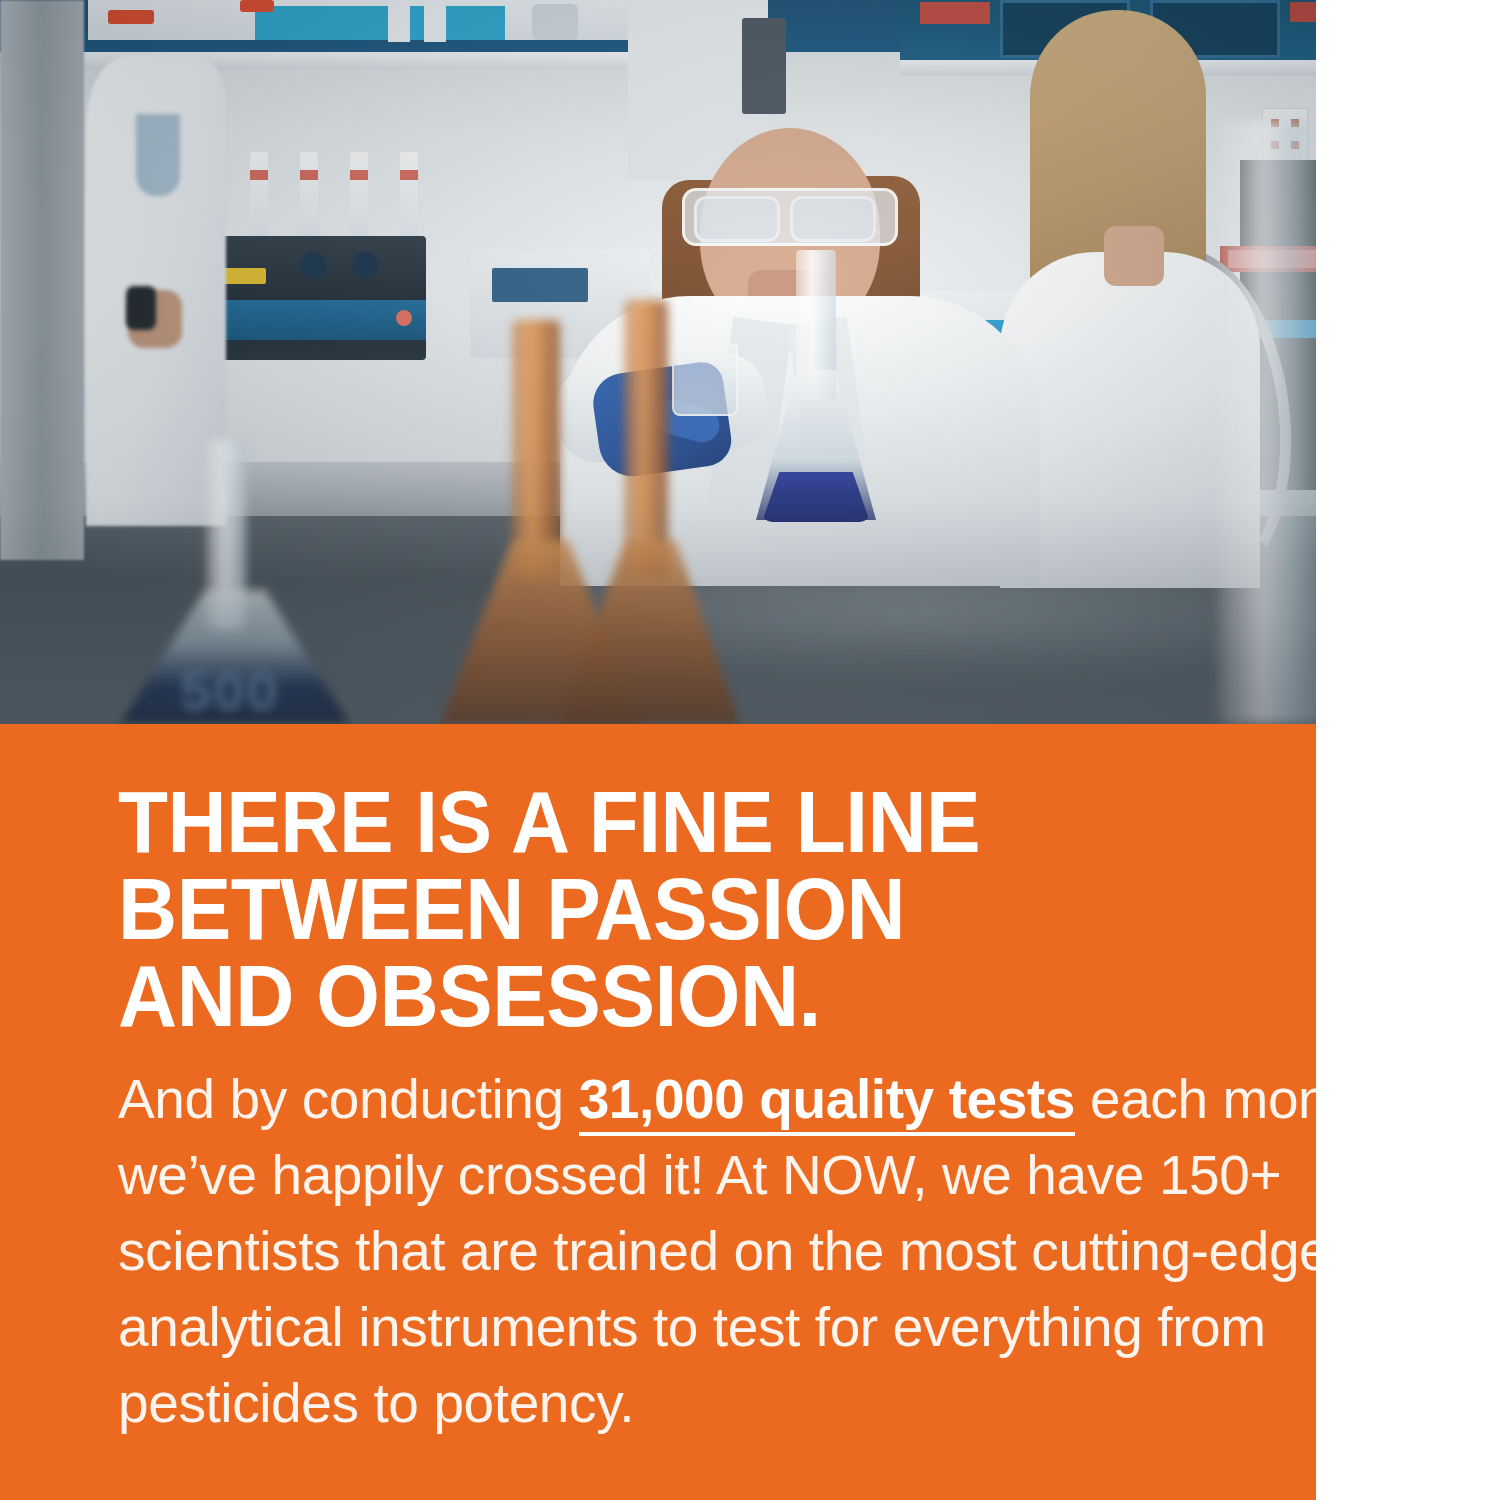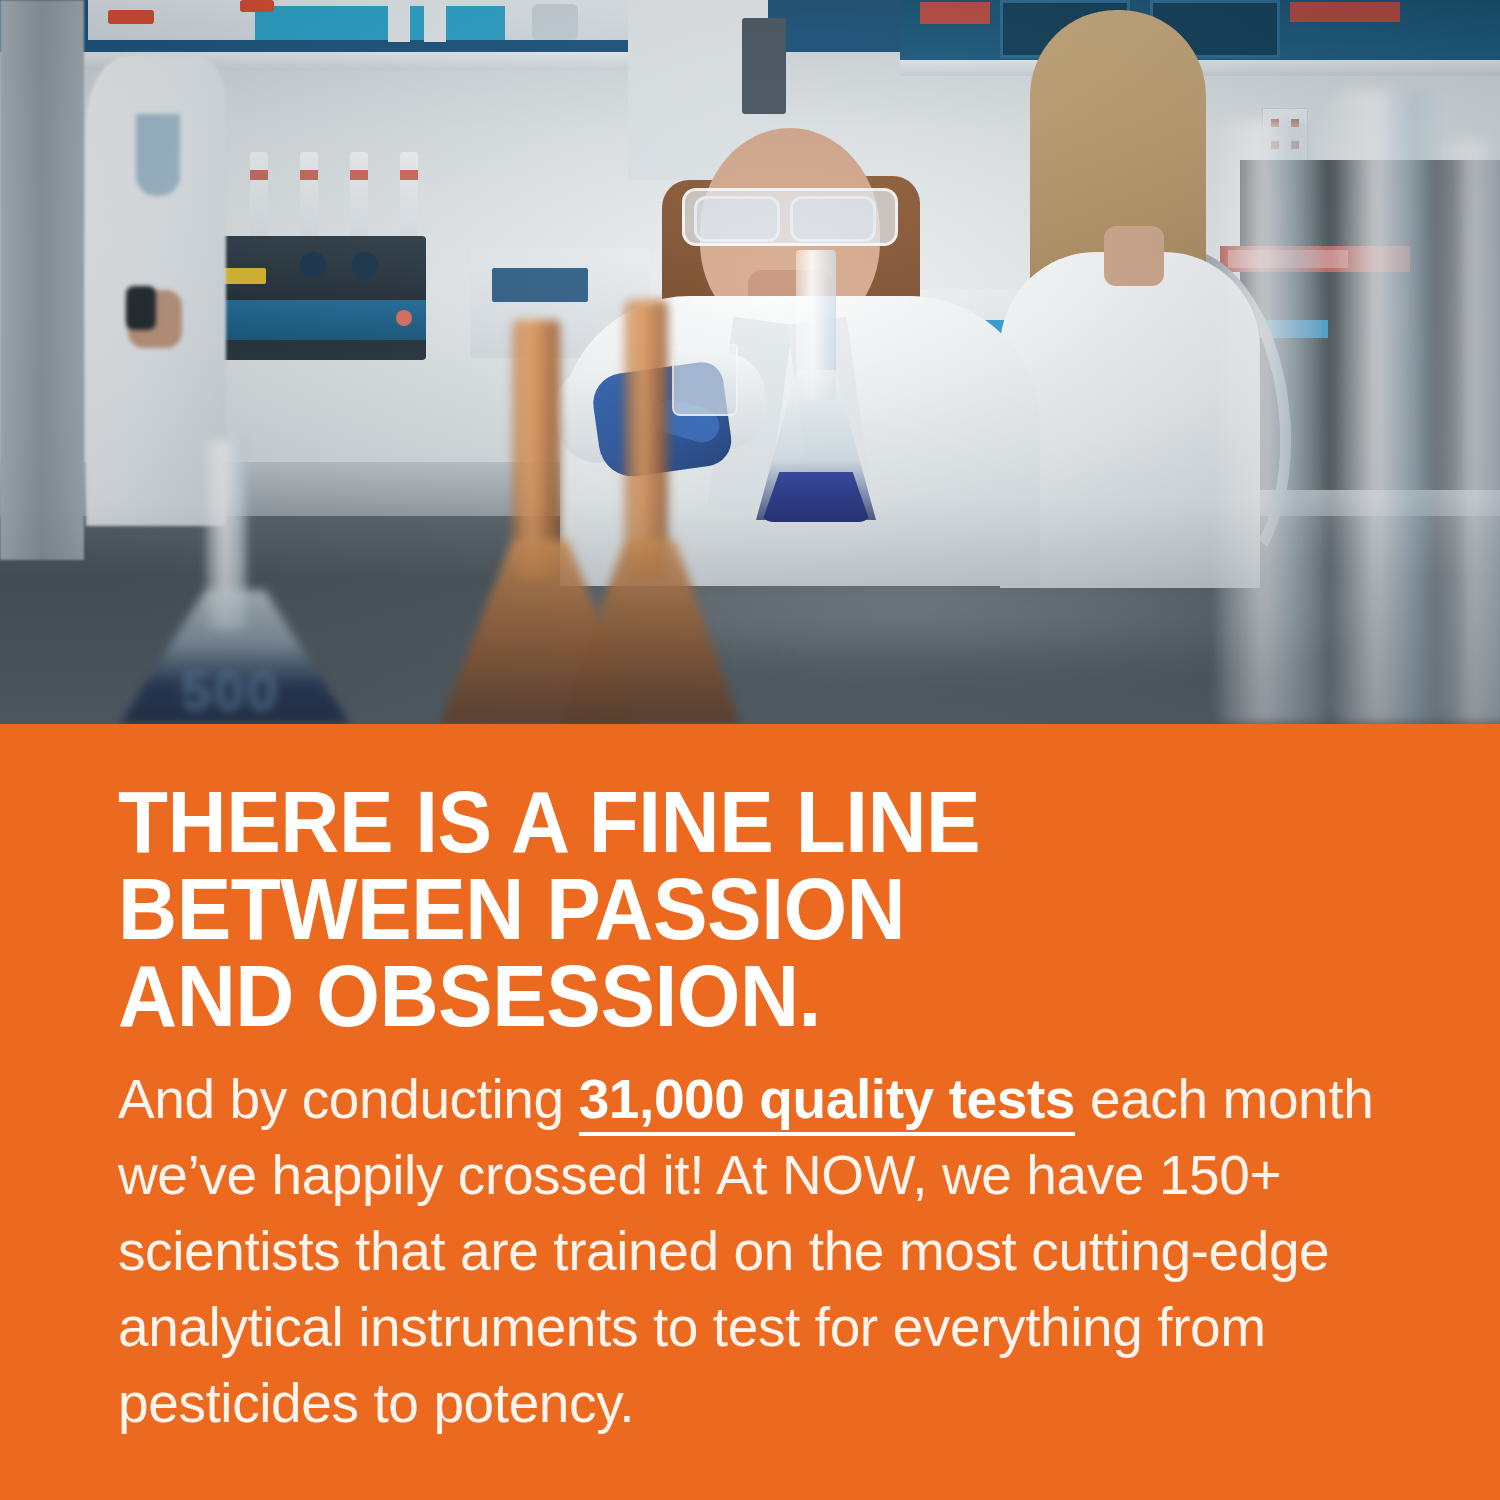--- a/index.html
+++ b/index.html
@@ -2,21 +2,21 @@
 <html><head>
 <meta charset="utf-8">
 <style>
   html, body {
     margin: 0;
     padding: 0;
     background: #ffffff;
   }
   #page {
     position: relative;
-    width: 1500px;
+    width: 1316px;
     height: 1500px;
     overflow: hidden;
     font-family: "Liberation Sans", sans-serif;
     background: #ffffff;
   }
 
   
   .photo {
     position: absolute;
     left: 0;

